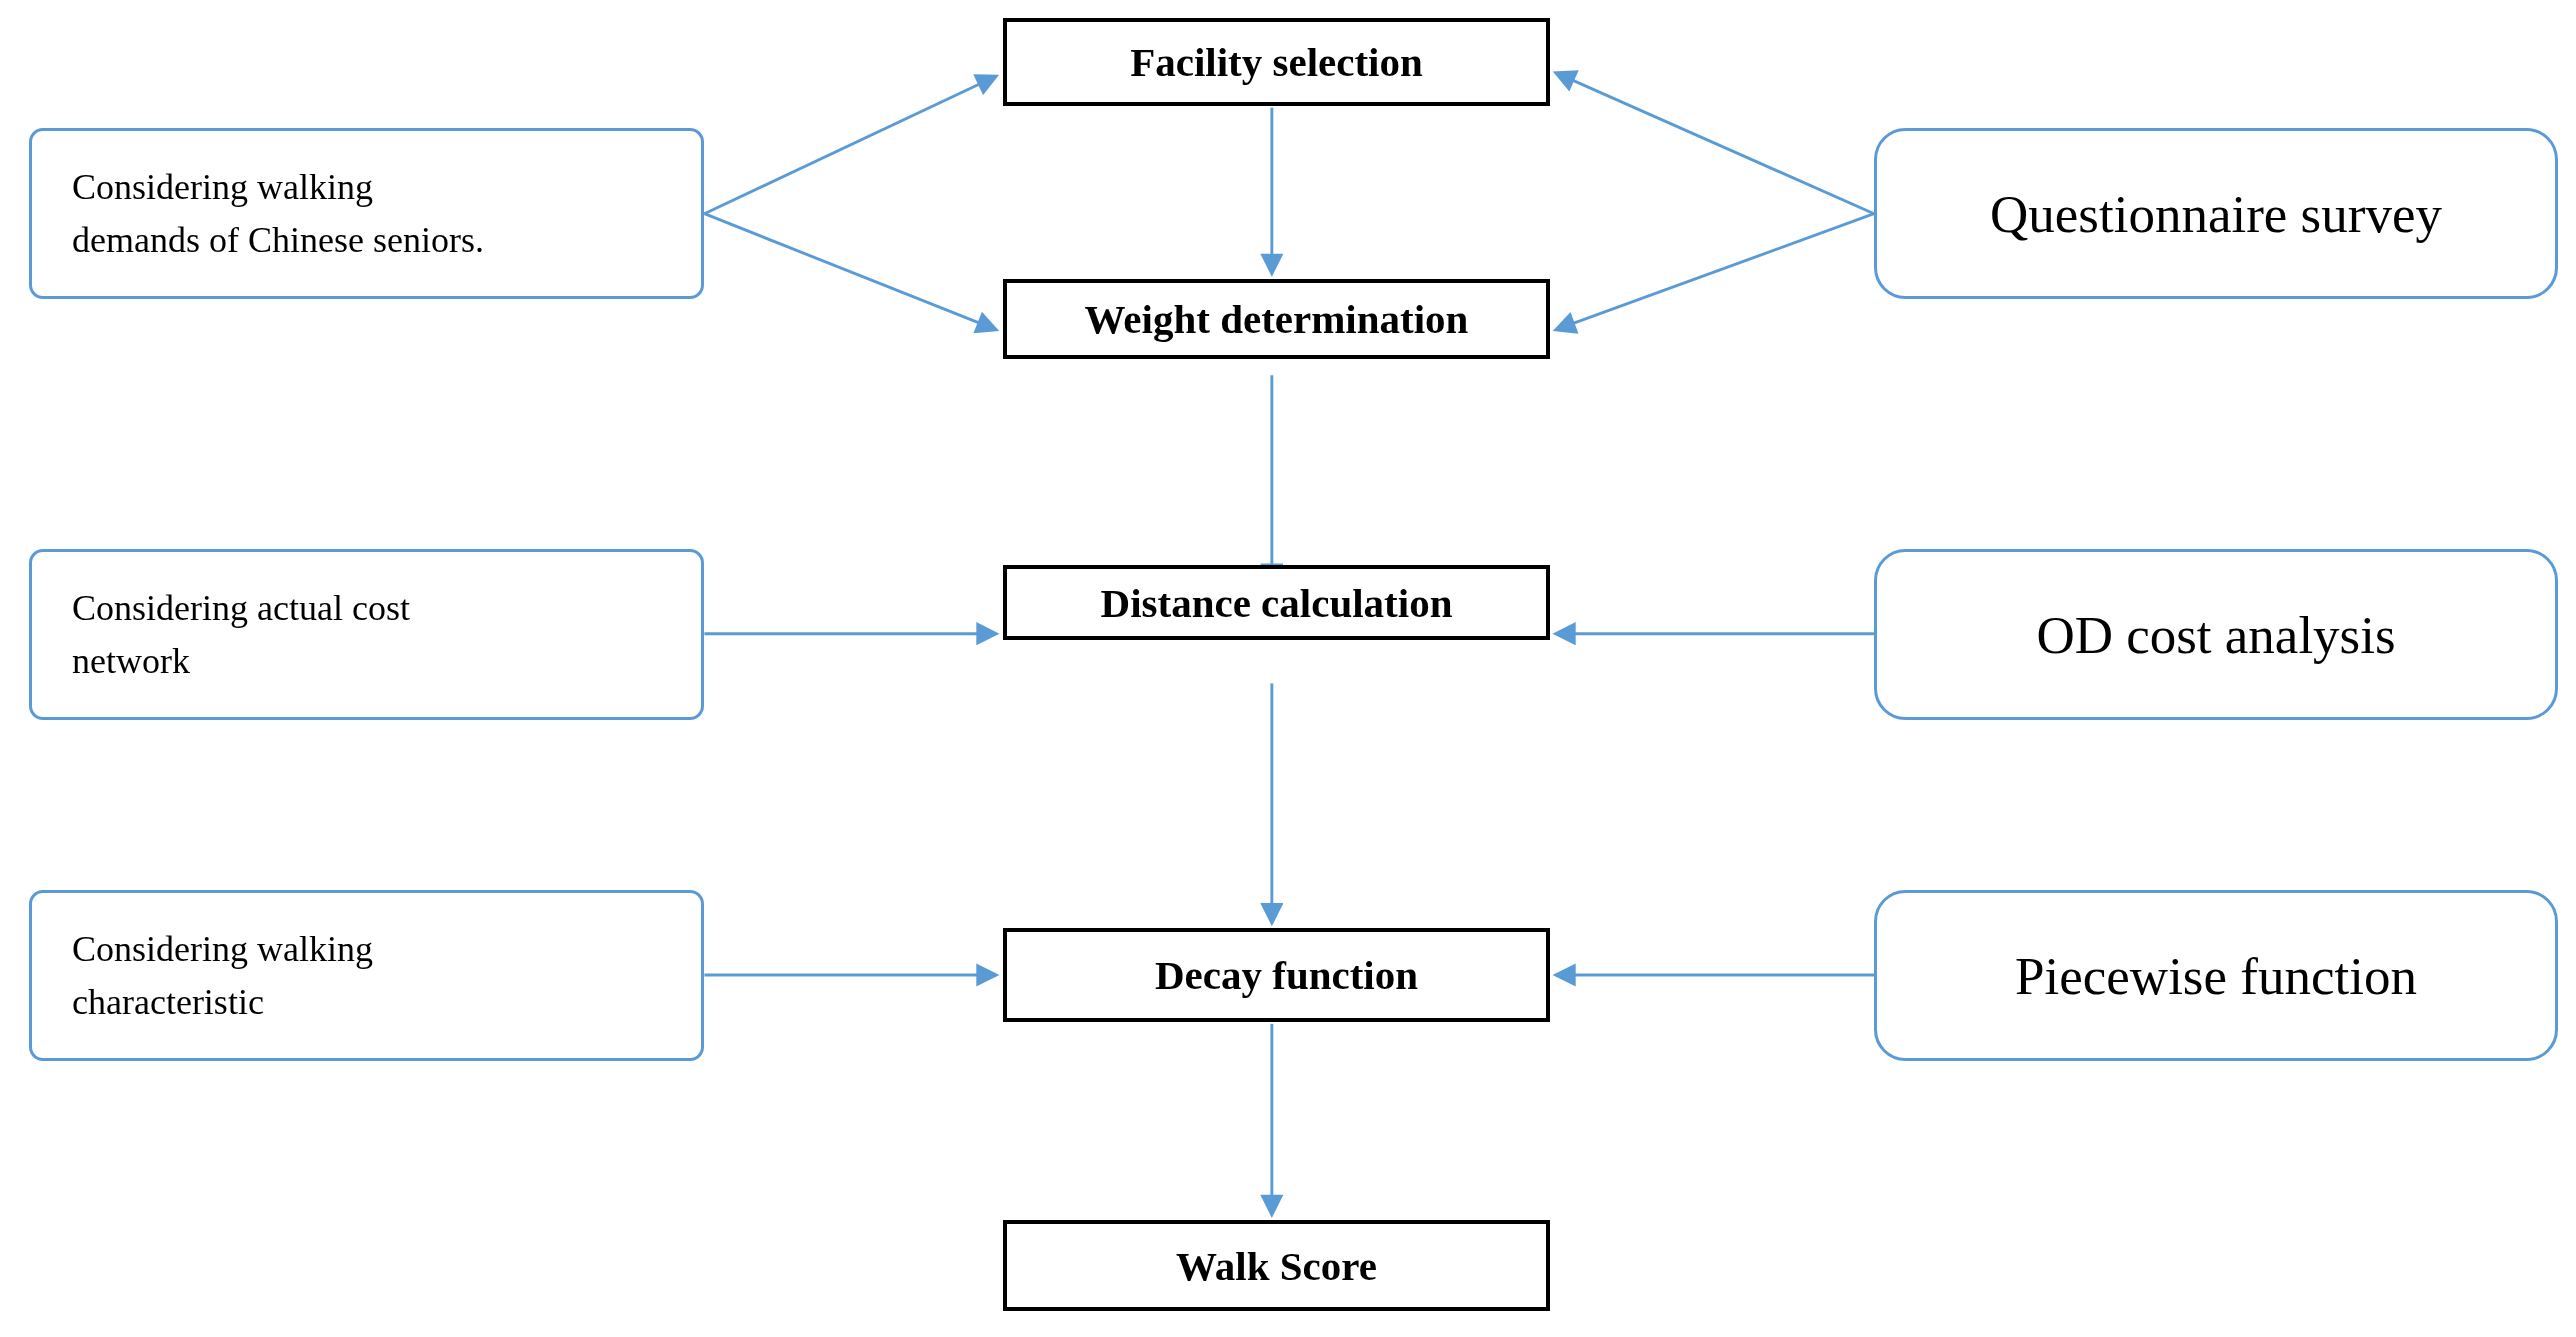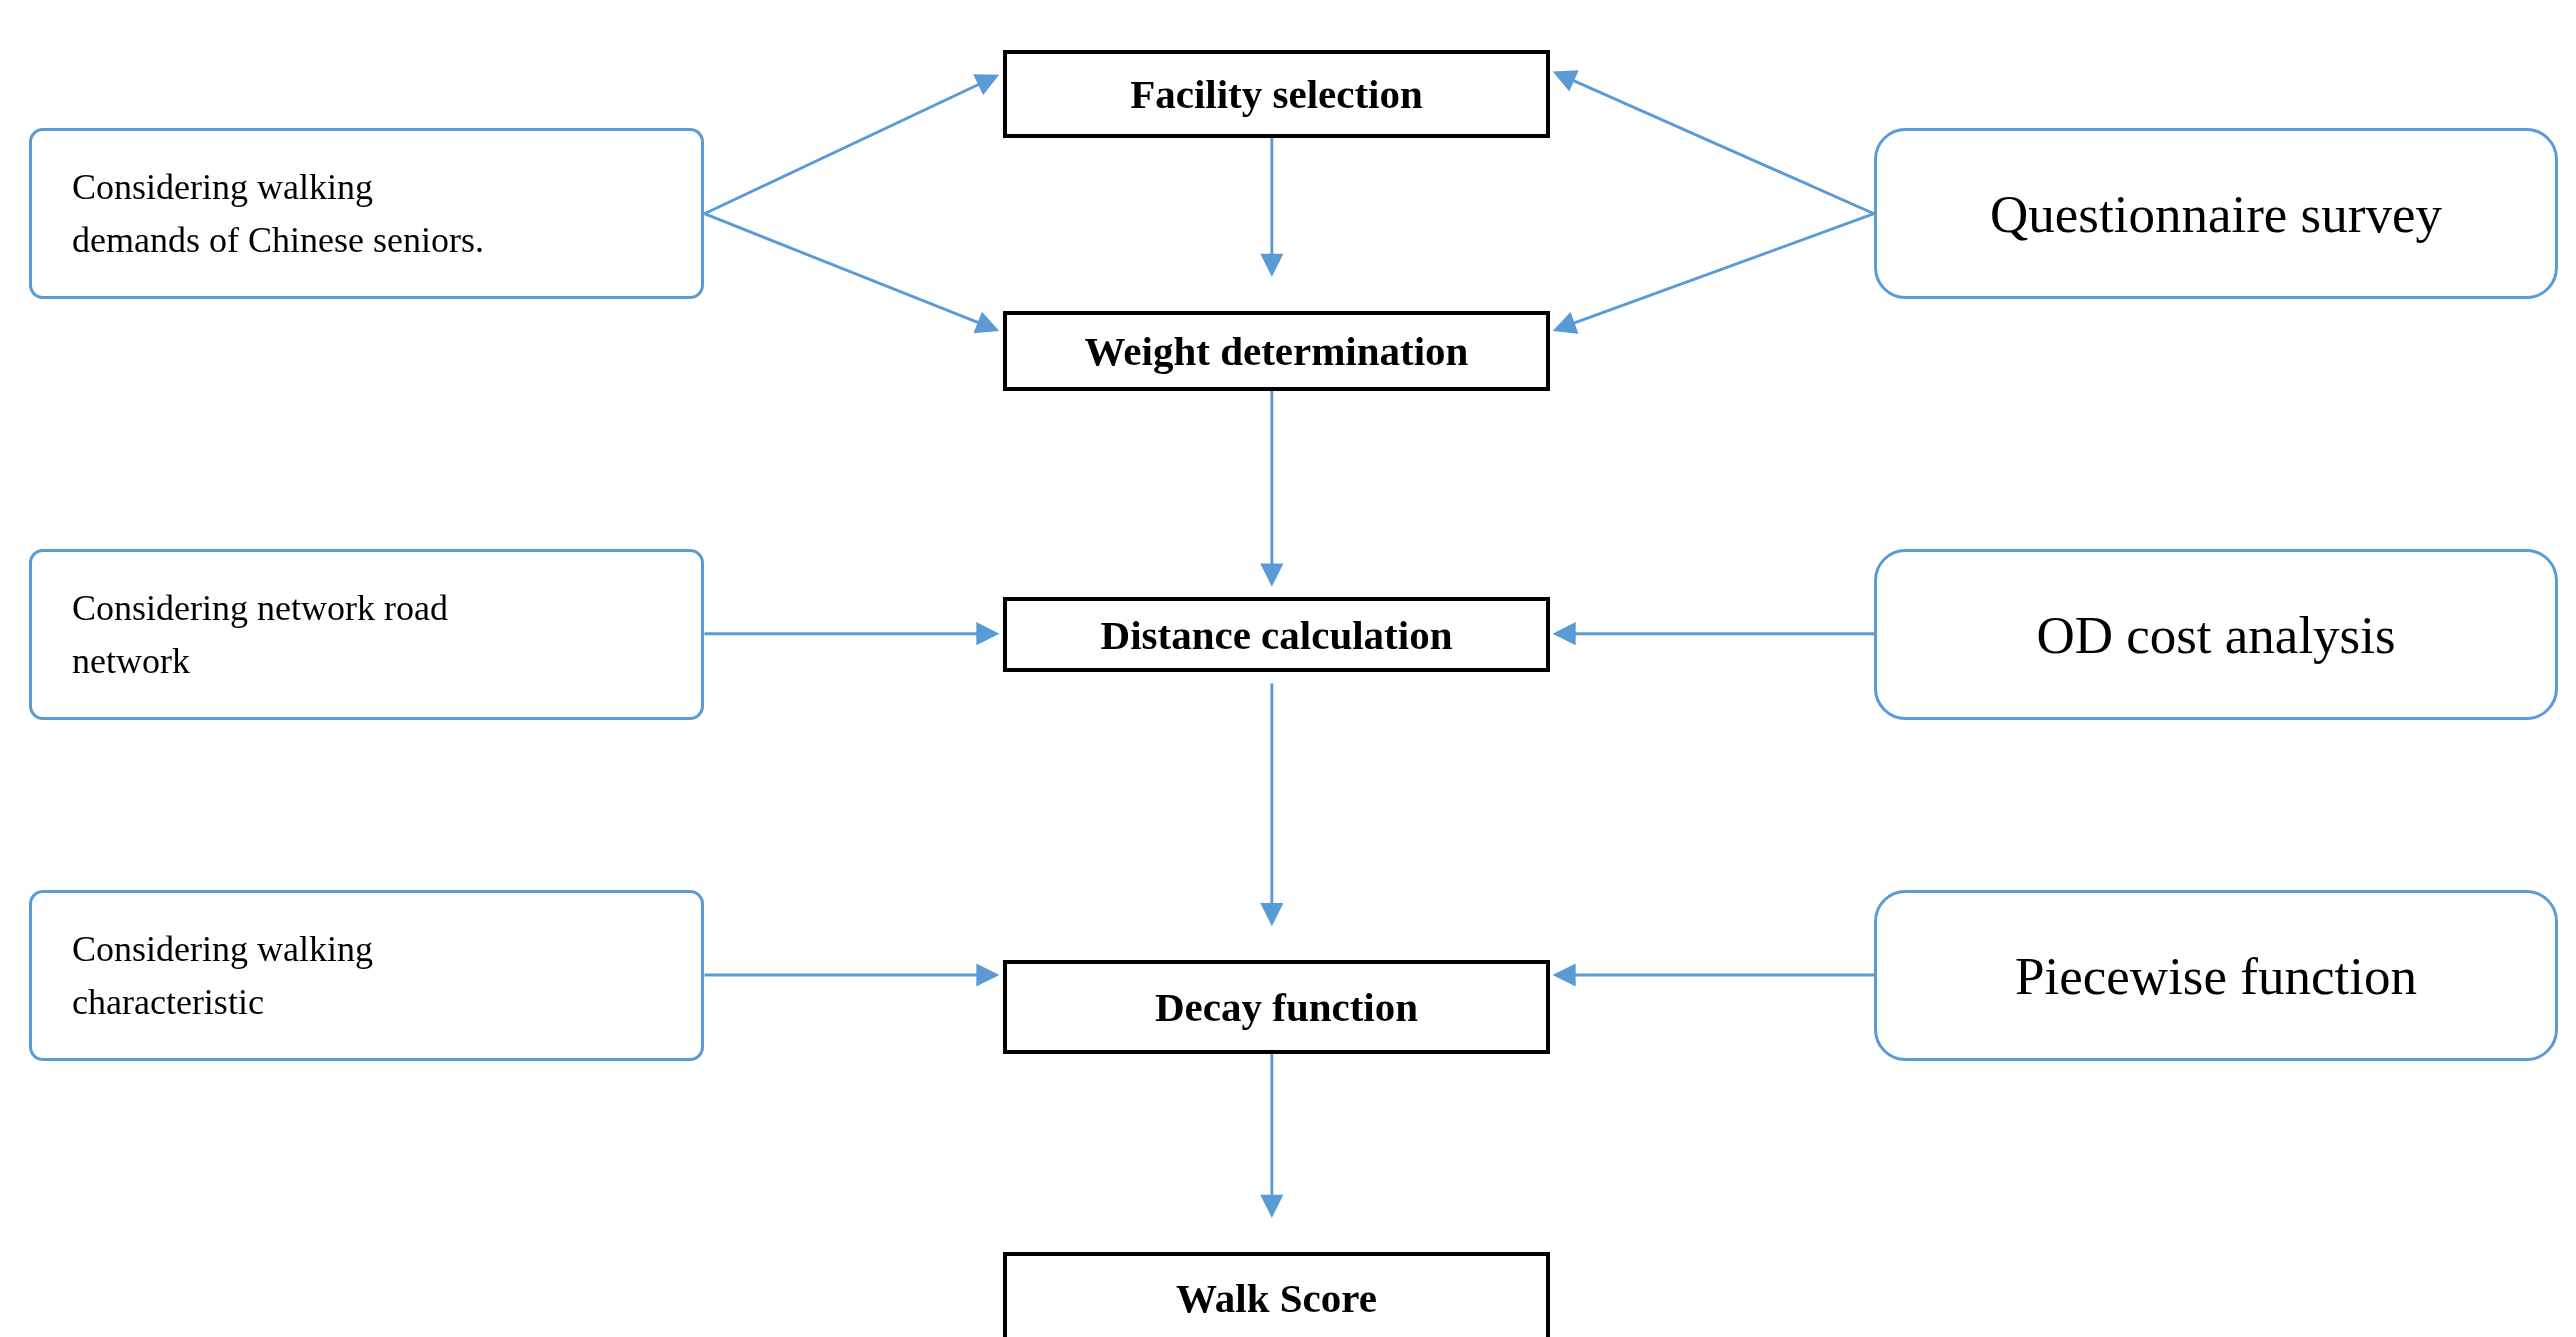--- a/index.html
+++ b/index.html
@@ -32,21 +32,20 @@
     align-items: center;
   }
   .process-box {
     border: 4.1px solid #000000;
     justify-content: center;
     text-align: left;
     font-weight: bold;
     font-size: 41px;
     left: 1003px;
     width: 547px;
-    margin-top: 32px;
   }
   .side-box {
     border: 3.3px solid #5B9BD5;
     border-radius: 31.5px;
   }
   .note-box {
     left: 29px;
     width: 675px;
     font-size: 36px;
     padding: 0 15px 0 40px;
@@ -106,21 +105,21 @@
   </div>
   <div class="box process-box" style="top:1220px; height:91px;">
     <span>Walk Score</span>
   </div>
 
   <div class="box side-box note-box" style="top:128px; height:171px;">
     <span>Considering walking
 demands of Chinese seniors.</span>
   </div>
   <div class="box side-box note-box" style="top:549px; height:171px;">
-    <span>Considering network road
+    <span>Considering actual cost
 network</span>
   </div>
   <div class="box side-box note-box" style="top:890px; height:171px;">
     <span>Considering walking
 characteristic</span>
   </div>
 
   <div class="box side-box method-box" style="top:128px; height:171px;">
     <span>Questionnaire survey</span>
   </div>

